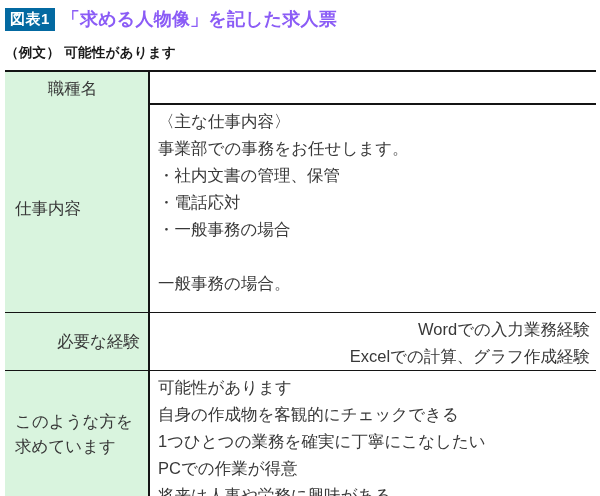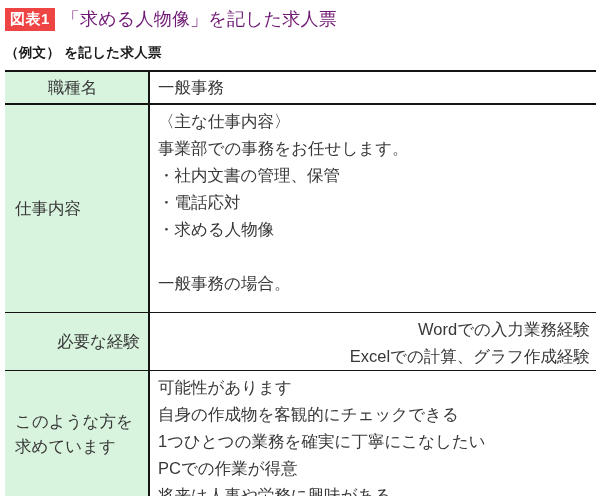--- a/index.html
+++ b/index.html
@@ -11,27 +11,27 @@
     overflow: hidden;
   }
   .page { width: 600px; height: 496px; padding: 5px 4px 0 5px; }
 
   
   .title-row {
     display: flex; align-items: center; gap: 7px;
     margin-bottom: 13px; margin-top: 2px;
   }
   .badge {
-    background: #ef4444; color: #ffffff;
+    background: #0369a1; color: #ffffff;
     font-weight: bold; font-size: 15px;
     padding: 2px 5px 3px 5px; line-height: 1.2;
     letter-spacing: 0.5px; flex: none;
   }
   .title-text {
-    font-weight: normal; font-size: 18px; color: #701a75;
+    font-weight: bold; font-size: 18px; color: #8b5cf6;
     letter-spacing: 0.2px; white-space: nowrap;
   }
   .subtitle {
     font-weight: bold; font-size: 13.5px; color: #1a1a1a;
     margin-bottom: 8px; letter-spacing: 0.3px;
   }
 
   
   .jobtable {
     width: 591px;
@@ -53,21 +53,21 @@
     line-height: 25px;
   }
   .cell-label.center { align-items: center; padding-left: 0; }
   .cell-content {
     flex: 1;
     padding: 3px 6px 3px 8px;
     line-height: 27px;
   }
   .cell-content.center { display: flex; align-items: center; }
 
-  .header-row { height: 33px; }
+  .header-row { height: 33px; flex-direction: column; }
   .row-shigoto   { height: 208px; }
   .row-keiken    { height: 58px; text-align: right; }
   .row-motomeru  { height: 126px; }
 
   .bullet-cols { display: flex; }
   .bullet-col-left { width: 192px; flex: none; }
   .bullet-col-right { flex: 1; }
   .spacer-line { height: 27px; }
 
   .line { white-space: nowrap; }
@@ -75,21 +75,21 @@
 </head>
 <body>
 
 <div class="page">
 
   <div class="title-row">
     <span class="badge">図表1</span>
     <span class="title-text">「求める人物像」を記した求人票</span>
   </div>
 
-  <div class="subtitle">（例文） を記した求人票</div>
+  <div class="subtitle">（例文） 可能性があります</div>
 
   <div class="jobtable">
 
     <div class="t-row hsep header-row">
       <div class="cell-label center">
         <span class="line">職種名</span>
       </div>
       <div class="cell-content center">
         <span class="line">一般事務</span>
       </div>
@@ -99,21 +99,21 @@
       <div class="cell-label">
         <span class="line">仕事内容</span>
       </div>
       <div class="cell-content">
         <div class="line">〈主な仕事内容〉</div>
         <div class="line">事業部での事務をお任せします。</div>
         <div class="bullet-cols">
           <div class="bullet-col-right">
             <div class="line">・社内文書の管理、保管</div>
             <div class="line">・電話応対</div>
-            <div class="line">・求める人物像</div>
+            <div class="line">・一般事務の場合</div>
           </div>
         </div>
         <div class="spacer-line"></div>
         <div class="line">一般事務の場合。</div>
       </div>
     </div>
 
     <div class="t-row sep row-keiken">
       <div class="cell-label">
         <span class="line">必要な経験</span>

